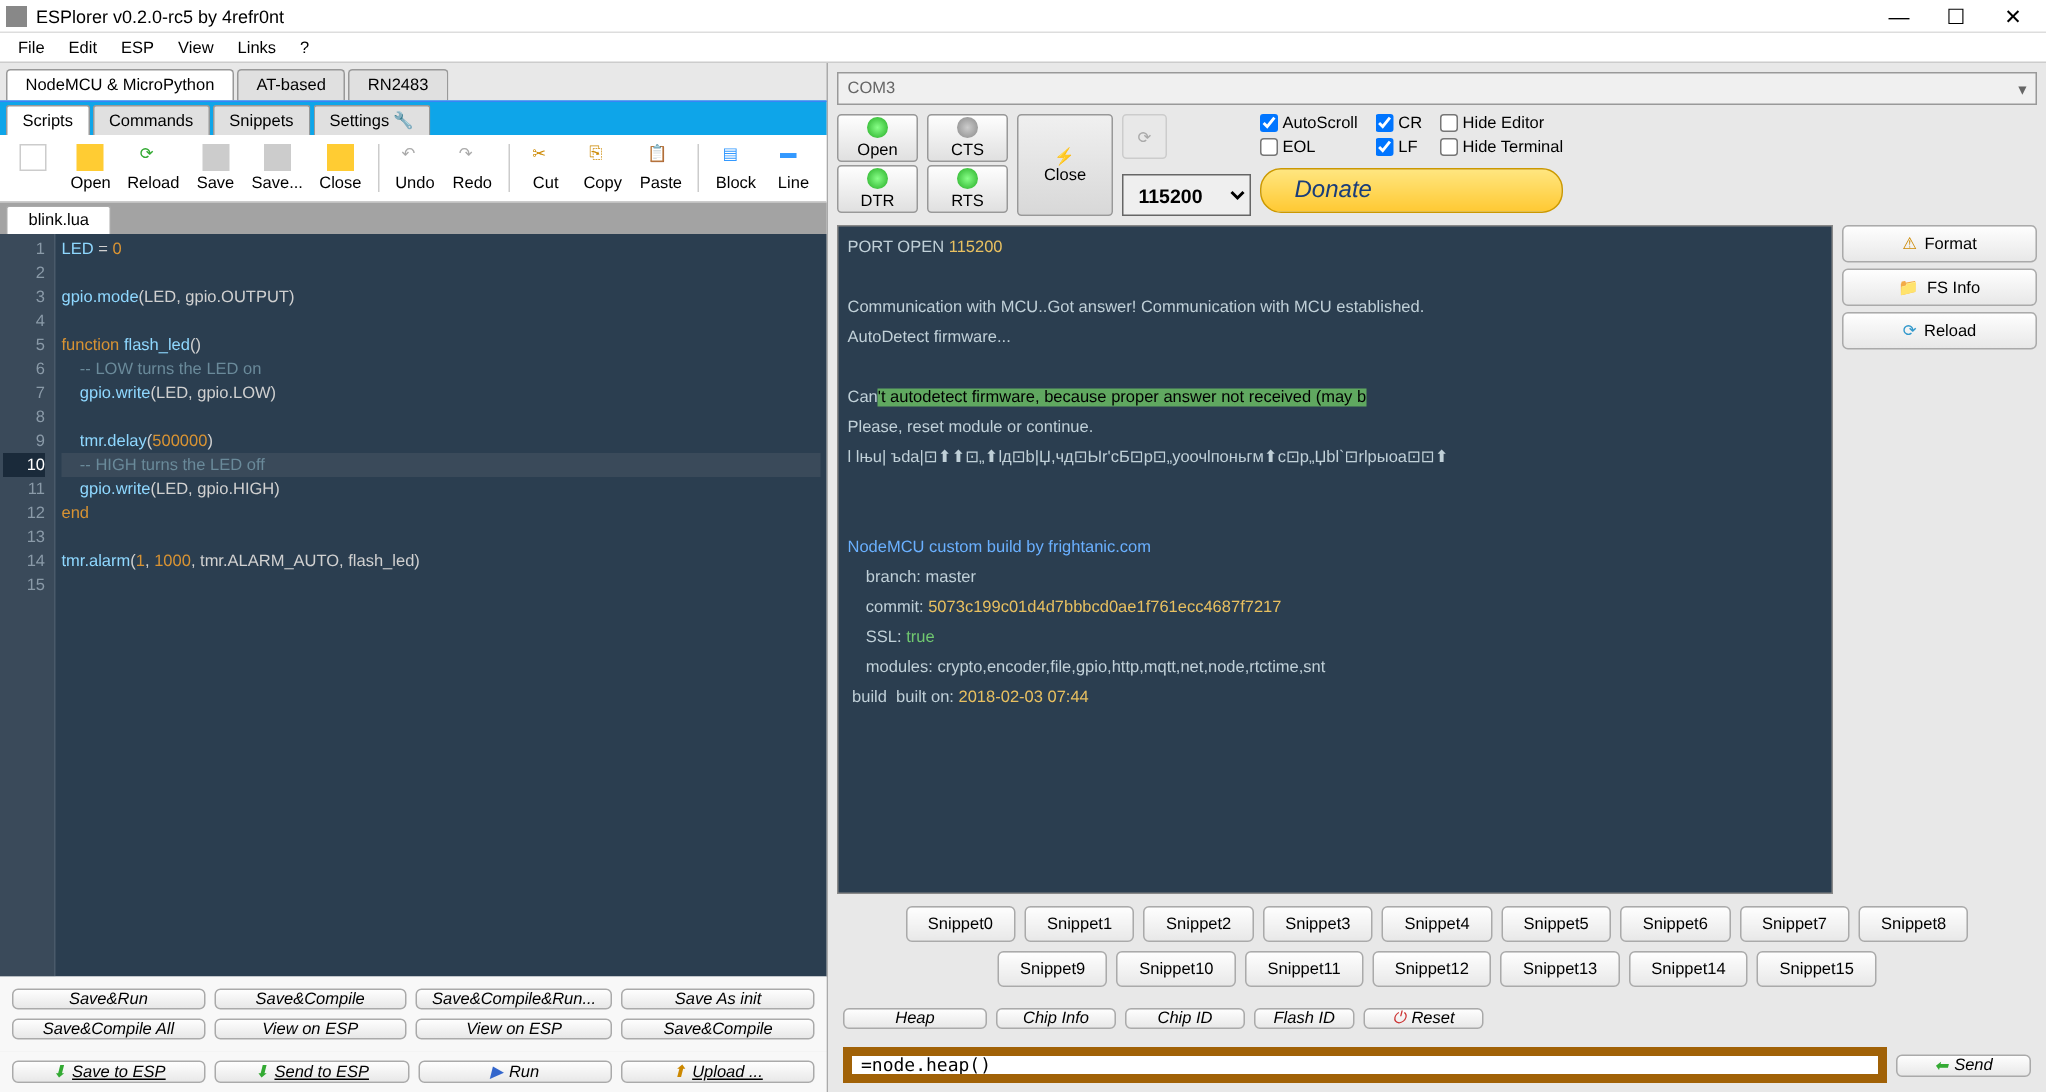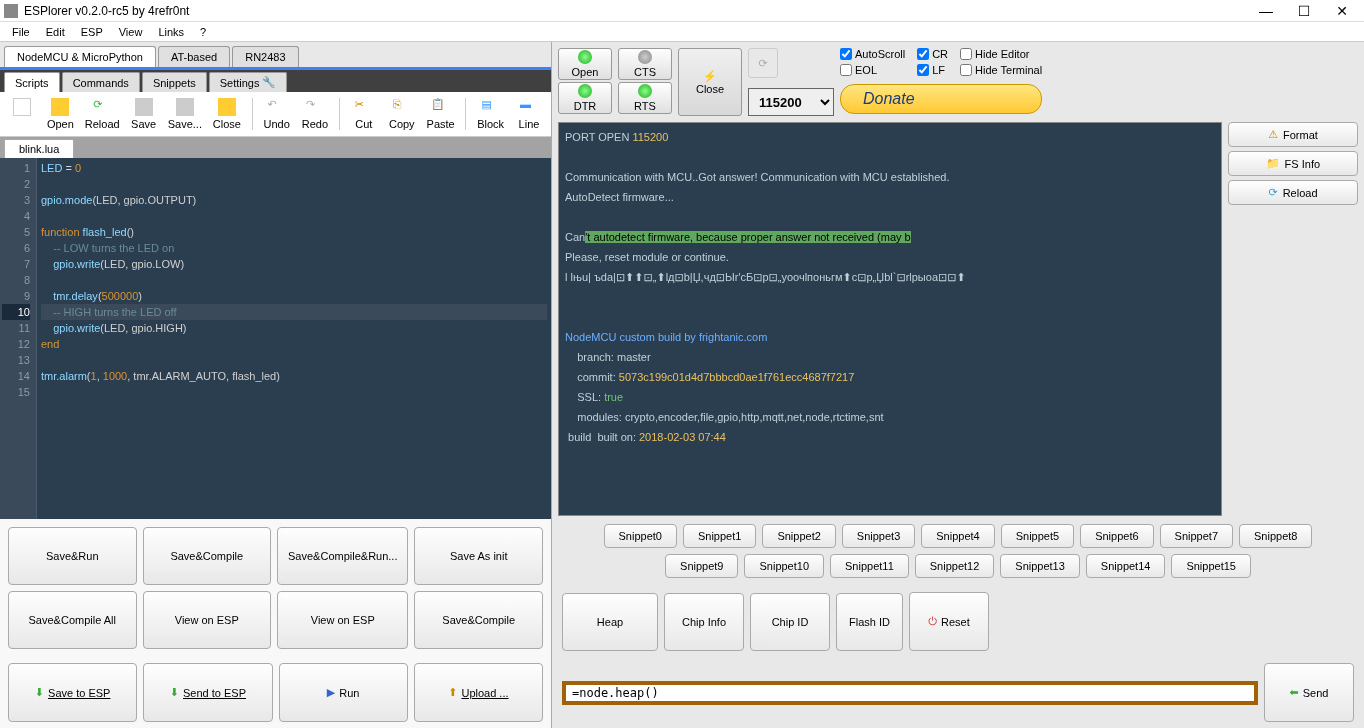--- a/index.html
+++ b/index.html
@@ -10,39 +10,39 @@
 .titlebar-controls { display: flex; gap: 18px; padding-right: 8px; }
 .titlebar-btn { width: 20px; text-align: center; font-size: 14px; cursor: pointer; }
 .menubar { height: 20px; background: #fff; display: flex; align-items: center; padding: 0 6px; gap: 4px; border-bottom: 1px solid #ccc; }
 .menubar span { padding: 2px 6px; cursor: pointer; }
 .main { display: flex; height: 686px; }
 .left-panel { width: 552px; display: flex; flex-direction: column; border-right: 1px solid #aaa; background: #e8e8e8; }
 .right-panel { flex: 1; display: flex; flex-direction: column; background: #e8e8e8; }
 .tabs-row { display: flex; padding: 4px 4px 0 4px; gap: 2px; }
 .tab { padding: 4px 12px; background: #e0e0e0; border: 1px solid #999; border-bottom: none; border-radius: 3px 3px 0 0; cursor: pointer; }
 .tab.active { background: #fff; }
-.sub-tabs { display: flex; padding: 2px 4px 0 4px; gap: 2px; background: #404040; border-top: 3px solid #3b82f6; }
+.sub-tabs { display: flex; padding: 2px 4px 0 4px; gap: 2px; background: #0ea5e9; border-top: 1px solid #3b82f6; }
 .sub-tab { padding: 3px 10px; background: #e0e0e0; border: 1px solid #999; border-bottom: none; border-radius: 2px 2px 0 0; cursor: pointer; display: flex; align-items: center; gap: 3px; }
 .sub-tab.active { background: #fff; }
 .toolbar { display: flex; background: #fff; padding: 4px; gap: 2px; border-bottom: 1px solid #ccc; }
 .tool-btn { display: flex; flex-direction: column; align-items: center; padding: 2px 8px; cursor: pointer; min-width: 36px; }
 .tool-icon { width: 18px; height: 18px; margin-bottom: 2px; }
 .tool-sep { width: 1px; background: #ccc; margin: 2px 4px; }
 .file-tabs { display: flex; background: #a3a3a3; padding: 2px 4px 0 4px; }
 .file-tab { padding: 3px 14px; background: #fff; border: 1px solid #aaa; border-bottom: none; border-radius: 2px 2px 0 0; cursor: pointer; }
 .editor { flex: 1; display: flex; background: #2b3e50; font-family: Consolas, monospace; font-size: 13px; overflow: hidden; }
 .gutter { width: 36px; background: #3a4a5a; color: #8a9aa8; text-align: right; padding: 2px 6px 2px 2px; line-height: 16px; }
 .gutter .hl { background: #1a2a3a; color: #fff; }
 .code { flex: 1; color: #d0d0d0; padding: 2px 4px; line-height: 16px; white-space: pre; border-left: 1px solid #4a5a6a; }
 .status-bar { height: 22px; background: #fff; display: flex; align-items: center; padding: 0 4px; border-top: 1px solid #aaa; }
 .idle-badge { background: #2a8a2a; color: #fff; padding: 2px 8px; border-radius: 3px; margin-right: 8px; display: flex; align-items: center; gap: 4px; }
 .idle-dot { width: 8px; height: 8px; background: #4f4; border-radius: 50%; }
 .btn-grid { display: grid; grid-template-columns: repeat(4, 1fr); gap: 6px; padding: 8px; background: #f8f8f8; }
 .btn-row { display: flex; gap: 6px; padding: 6px 8px; background: #f8f8f8; }
-.btn { padding: 22px 10px; background: linear-gradient(#fefefe, #e8e8e8); border: 1px solid #aaa; border-radius: 4px; text-align: left; cursor: pointer; display: flex; align-items: center; justify-content: center; gap: 4px; }
+.btn { padding: 0 10px; background: linear-gradient(#fefefe, #e8e8e8); border: 1px solid #aaa; border-radius: 4px; text-align: left; cursor: pointer; display: flex; align-items: center; justify-content: center; gap: 4px; font-style: italic; }
 .btn.flex { flex: 1; }
 .right-top { display: flex; padding: 6px; gap: 6px; align-items: flex-start; background: #e8e8e8; }
 .combo { flex: 1; height: 22px; border: 1px solid #999; background: #f0f0f0; padding: 2px 6px; display: flex; align-items: center; color: #666; }
 .conn-group { display: flex; flex-direction: column; gap: 2px; }
 .conn-btn { width: 54px; height: 32px; border: 1px solid #999; background: linear-gradient(#fefefe, #e0e0e0); border-radius: 3px; display: flex; flex-direction: column; align-items: center; justify-content: center; cursor: pointer; font-size: 10px; }
 .conn-btn.close { height: 68px; width: 64px; background: linear-gradient(#f0f0f0, #d8d8d8); }
 .led { width: 14px; height: 14px; border-radius: 50%; margin-bottom: 2px; }
 .led.green { background: radial-gradient(#8f8, #2a2); }
 .led.grey { background: radial-gradient(#ccc, #888); }
 .refresh-btn { width: 30px; height: 30px; border: 1px solid #ccc; border-radius: 3px; display: flex; align-items: center; justify-content: center; cursor: pointer; color: #aaa; font-size: 16px; }
@@ -52,21 +52,21 @@
 .baud-row { display: flex; gap: 8px; margin-top: 4px; align-items: center; }
 .baud { width: 86px; height: 28px; border: 1px solid #666; padding: 2px 6px; font-size: 13px; font-weight: bold; }
 .donate { background: linear-gradient(#ffe680, #ffc933); border: 1px solid #cc9900; border-radius: 14px; padding: 5px 22px; font-weight: normal; font-style: italic; color: #1a3d7a; font-size: 16px; cursor: pointer; }
 .terminal-wrap { display: flex; padding: 0 6px; gap: 6px; flex: 1; overflow: hidden; }
 .terminal { flex: 1; background: #2b3e50; color: #c0d0d8; font-family: Consolas, monospace; font-size: 13px; padding: 4px 6px; line-height: 20px; overflow: auto; border: 1px solid #888; white-space: pre-wrap; word-break: break-all; }
 .side-btns { width: 130px; display: flex; flex-direction: column; gap: 4px; }
 .side-btn { padding: 5px 8px; background: linear-gradient(#fefefe, #e8e8e8); border: 1px solid #aaa; border-radius: 4px; text-align: center; cursor: pointer; display: flex; align-items: center; justify-content: center; gap: 5px; }
 .snippets-row { display: flex; flex-wrap: wrap; gap: 6px; padding: 8px 12px; justify-content: center; }
 .snip-btn { padding: 5px 14px; background: linear-gradient(#fefefe, #e8e8e8); border: 1px solid #aaa; border-radius: 4px; cursor: pointer; font-size: 10px; }
 .bottom-row { display: flex; gap: 6px; padding: 6px 10px; align-items: center; }
-.cmd-input { flex: 1; height: 24px; border: 4px solid #a16207; padding: 2px 6px; font-family: Consolas, monospace; font-size: 12px; }
+.cmd-input { flex: 1; height: 24px; border: 6px solid #a16207; padding: 2px 6px; font-family: Consolas, monospace; font-size: 12px; }
 .kw { color: #d89333; }
 .num { color: #d89333; }
 .fn { color: #8fd8ff; }
 .cmt { color: #6a8a9a; }
 .hl-line { background: #3a4a5a; display: block; }
 .term-yellow { color: #e8c060; }
 .term-green { color: #70c870; }
 .term-blue { color: #6ab0ff; margin-top: 48px; }
 .term-hl { background: #60a860; color: #000; }
 </style>
@@ -226,20 +226,26 @@
           <span>Run</span>
         </div>
       <div class="btn flex">
           <span style="color:#c80">⬆</span>
           <u>Upload ...</u>
         </div>
     </div>
   </div>
 
   <div class="right-panel">
+    <div style="padding:6px 6px 0 6px">
+        <div class="combo">
+          <span>COM3</span>
+          <span style="margin-left:auto">▾</span>
+        </div>
+      </div>
     <div class="right-top">
       <div class="conn-group">
         <div class="conn-btn">
             <div class="led green"></div>
             <span>Open</span>
           </div>
         <div class="conn-btn">
             <div class="led green"></div>
             <span>DTR</span>
           </div>

